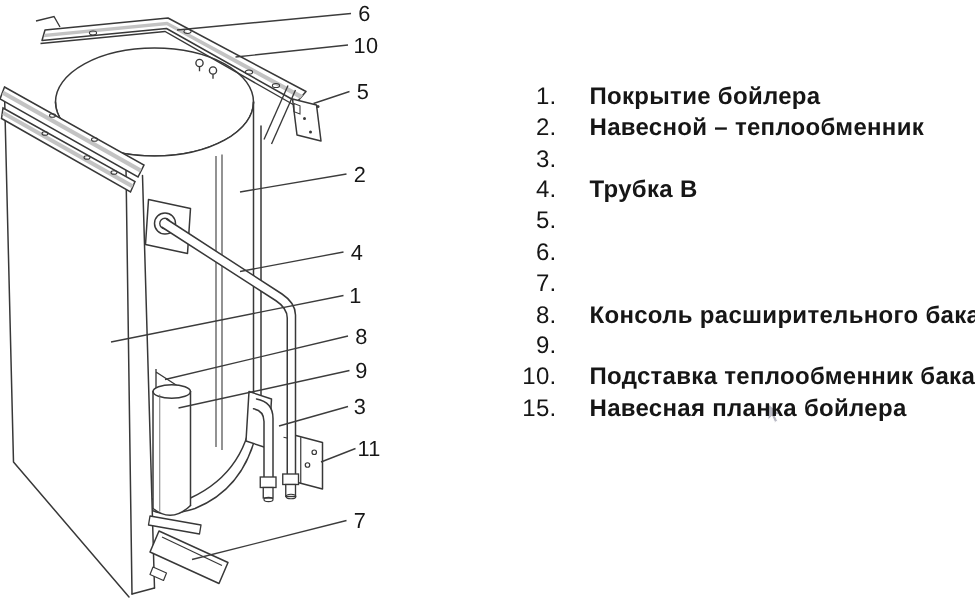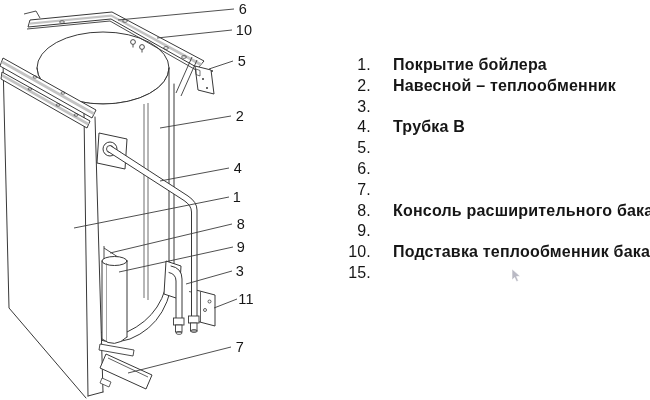--- a/index.html
+++ b/index.html
@@ -218,16 +218,17 @@
     </div>
     <div class="legend-row">
       <span class="legend-num">9.</span>
     </div>
     <div class="legend-row">
       <span class="legend-num">10.</span>
       <span class="legend-label">Подставка теплообменник бака</span>
     </div>
     <div class="legend-row">
       <span class="legend-num">15.</span>
+      <span class="legend-label">Навесная планка бойлера</span>
     </div>
   </div>
 
 </div>
 
 </body></html>

